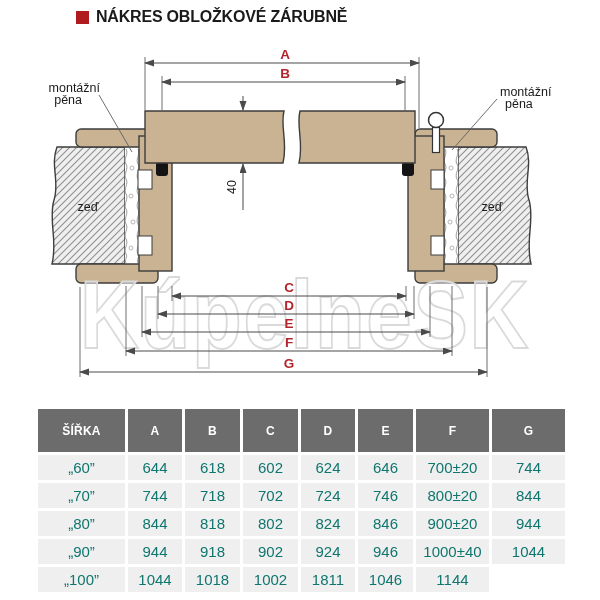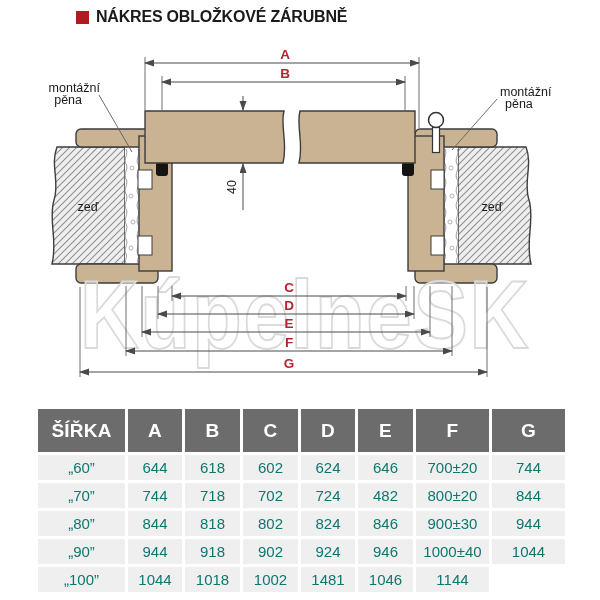--- a/index.html
+++ b/index.html
@@ -18,21 +18,21 @@
   .dimlabel{fill:#b3242c;font-size:13.5px;font-weight:bold;text-anchor:middle;
             font-family:"Liberation Sans",sans-serif;}
   .anno{fill:#1a1a1a;font-size:12.5px;font-family:"Liberation Sans",sans-serif;}
   .squig{stroke:#9a9a9a;stroke-width:1;fill:none;}
   .watermark{font-size:96px;font-weight:bold;fill:rgba(255,255,255,0.45);
              stroke:#dadada;stroke-width:2px;text-anchor:middle;letter-spacing:2px;}
   
   .dimtable{position:absolute;left:38px;top:409px;width:527px;display:grid;
             grid-template-columns:87px 54px 55px 55px 54px 55px 73px 73px;
             grid-template-rows:43px 25px 25px 25px 25px 25px;gap:3px;background:#fff;}
-  .th{background:#6d6c6d;color:#fff;font-weight:bold;font-size:19px;
+  .th{background:#6d6c6d;color:#fff;font-weight:bold;font-size:12px;
       display:flex;align-items:center;justify-content:center;letter-spacing:0.2px;}
   .td{background:#efeff0;color:#0f766e;font-size:15px;
       display:flex;align-items:center;justify-content:center;}
 </style>
 </head>
 <body>
 
 <div class="page">
 
   <div class="hdr">
@@ -172,43 +172,43 @@
     <div class="td">624</div>
     <div class="td">646</div>
     <div class="td">700±20</div>
     <div class="td">744</div>
 
     <div class="td">„70”</div>
     <div class="td">744</div>
     <div class="td">718</div>
     <div class="td">702</div>
     <div class="td">724</div>
-    <div class="td">482</div>
+    <div class="td">746</div>
     <div class="td">800±20</div>
     <div class="td">844</div>
 
     <div class="td">„80”</div>
     <div class="td">844</div>
     <div class="td">818</div>
     <div class="td">802</div>
     <div class="td">824</div>
     <div class="td">846</div>
-    <div class="td">900±30</div>
+    <div class="td">900±20</div>
     <div class="td">944</div>
 
     <div class="td">„90”</div>
     <div class="td">944</div>
     <div class="td">918</div>
     <div class="td">902</div>
     <div class="td">924</div>
     <div class="td">946</div>
     <div class="td">1000±40</div>
     <div class="td">1044</div>
 
     <div class="td">„100”</div>
     <div class="td">1044</div>
     <div class="td">1018</div>
     <div class="td">1002</div>
-    <div class="td">1481</div>
+    <div class="td">1811</div>
     <div class="td">1046</div>
     <div class="td">1144</div>
   </div>
 </div>
 
 </body></html>

